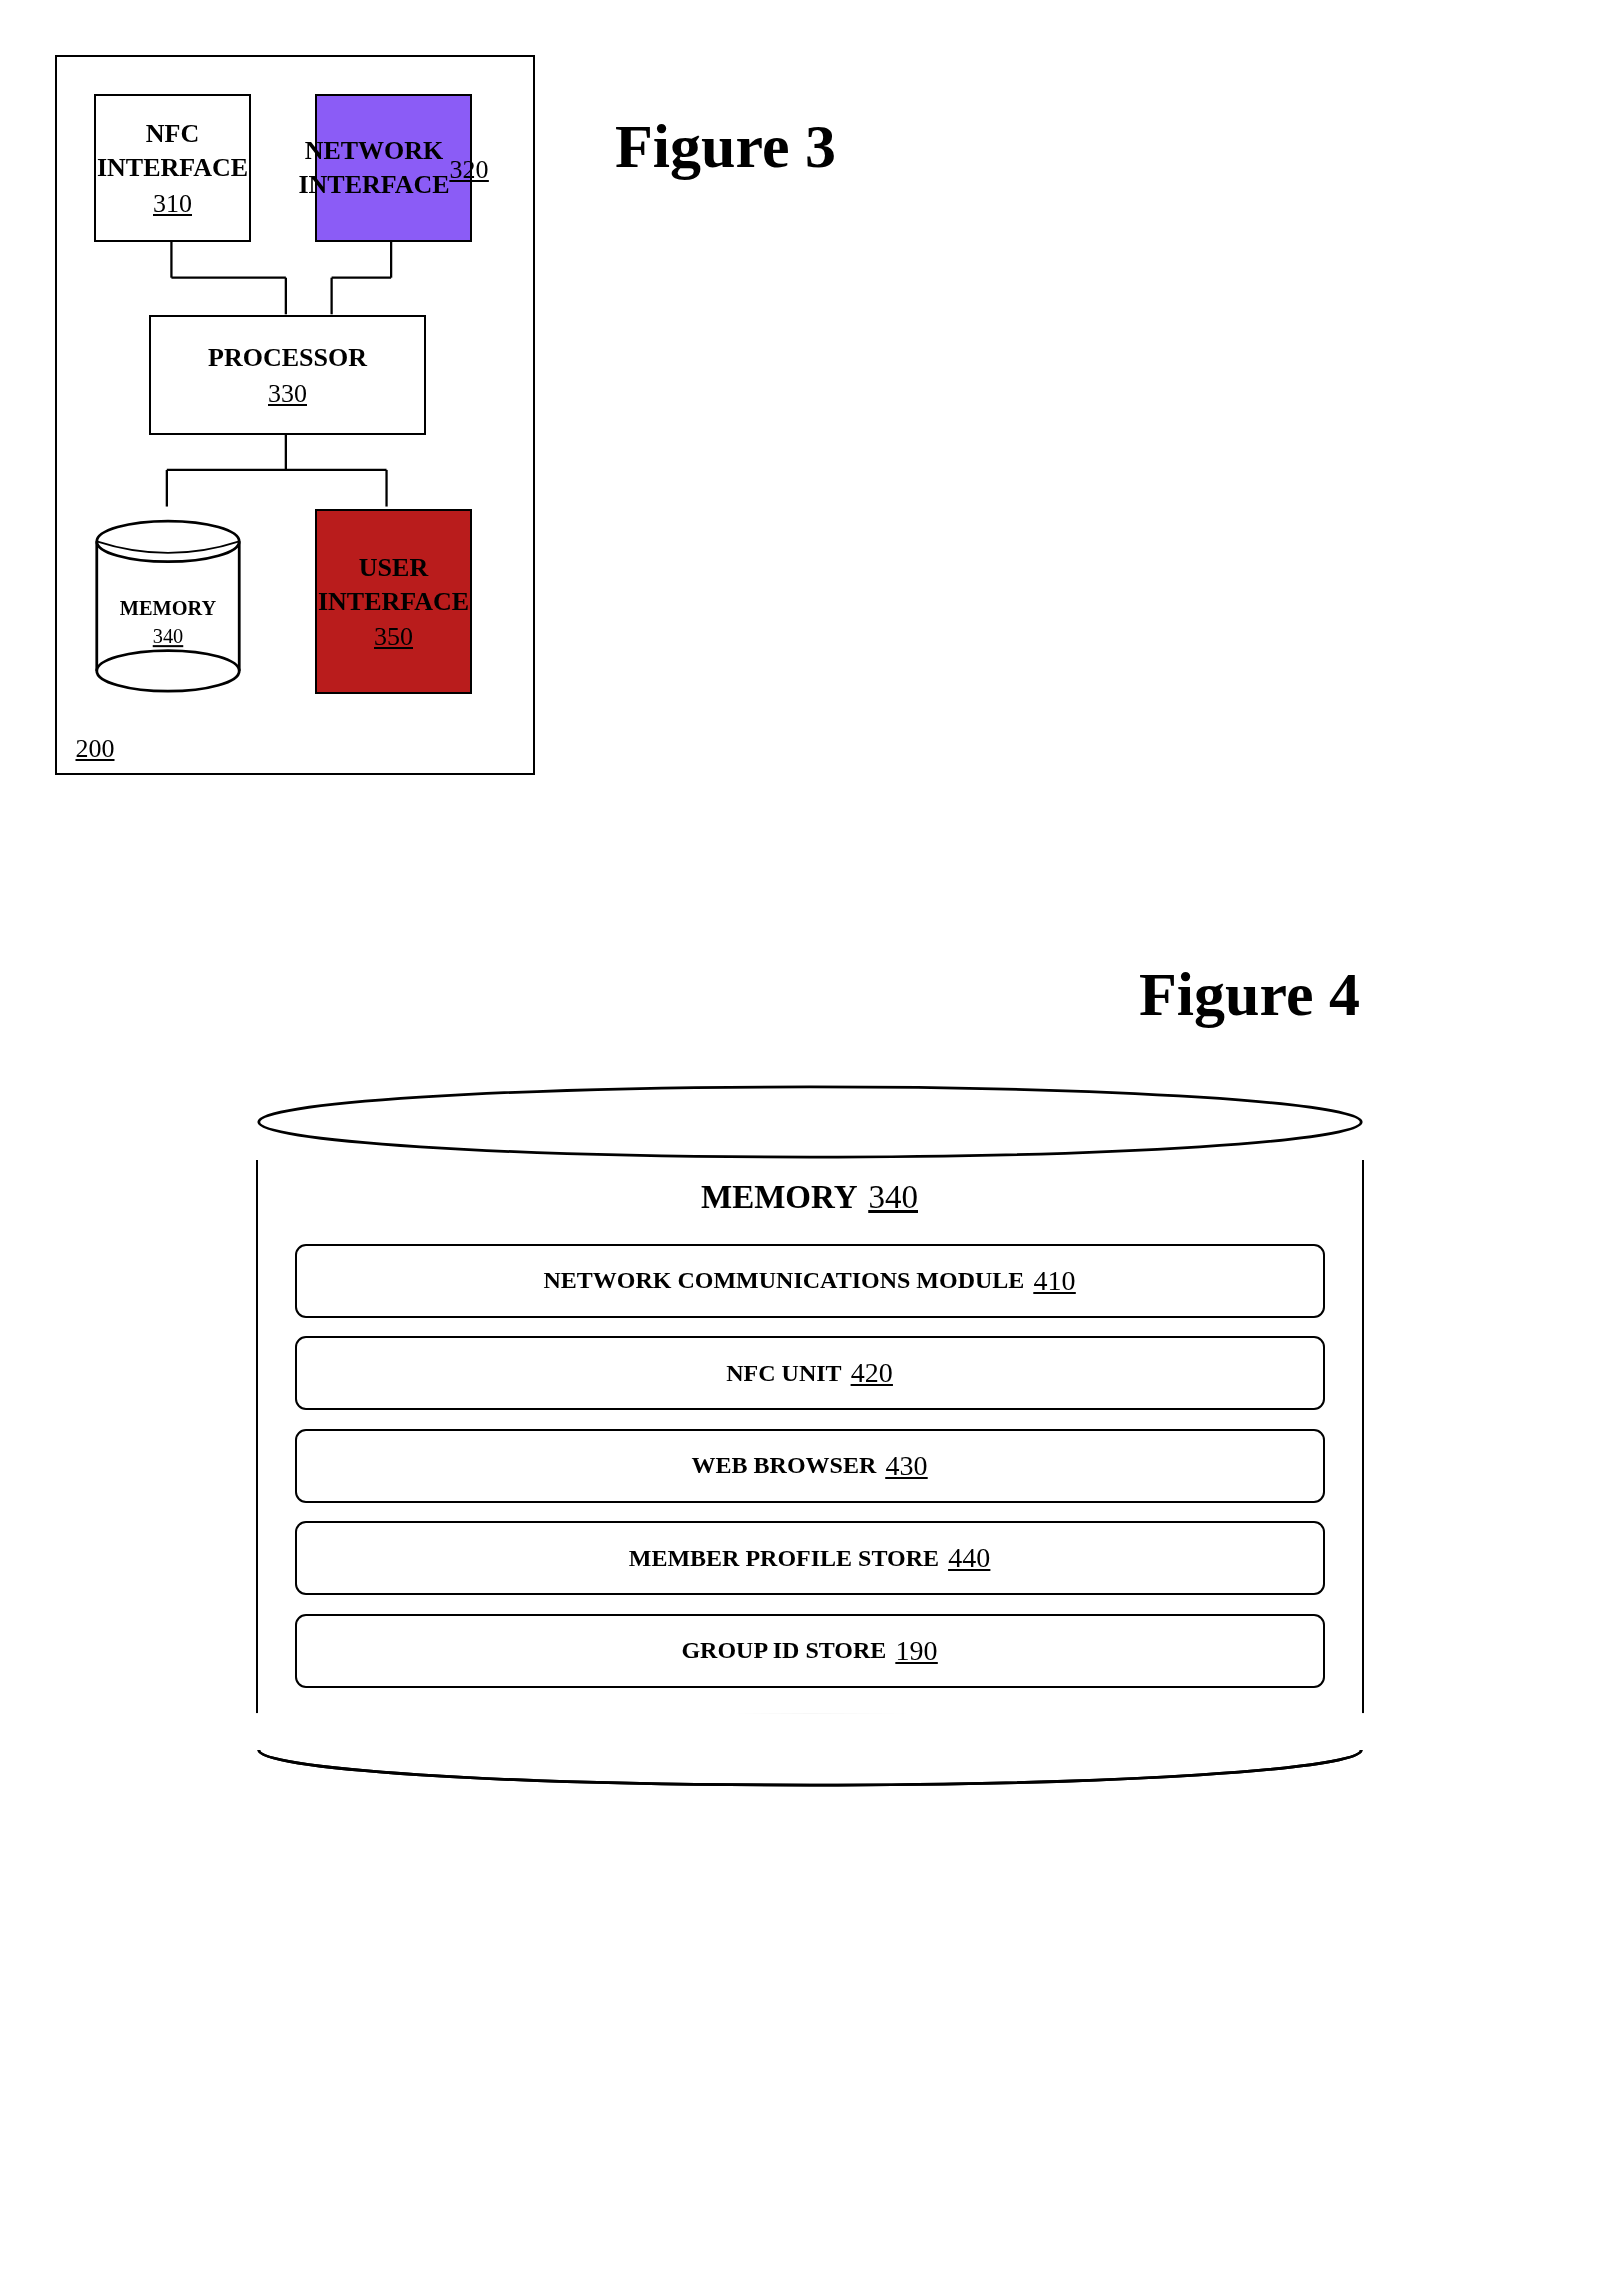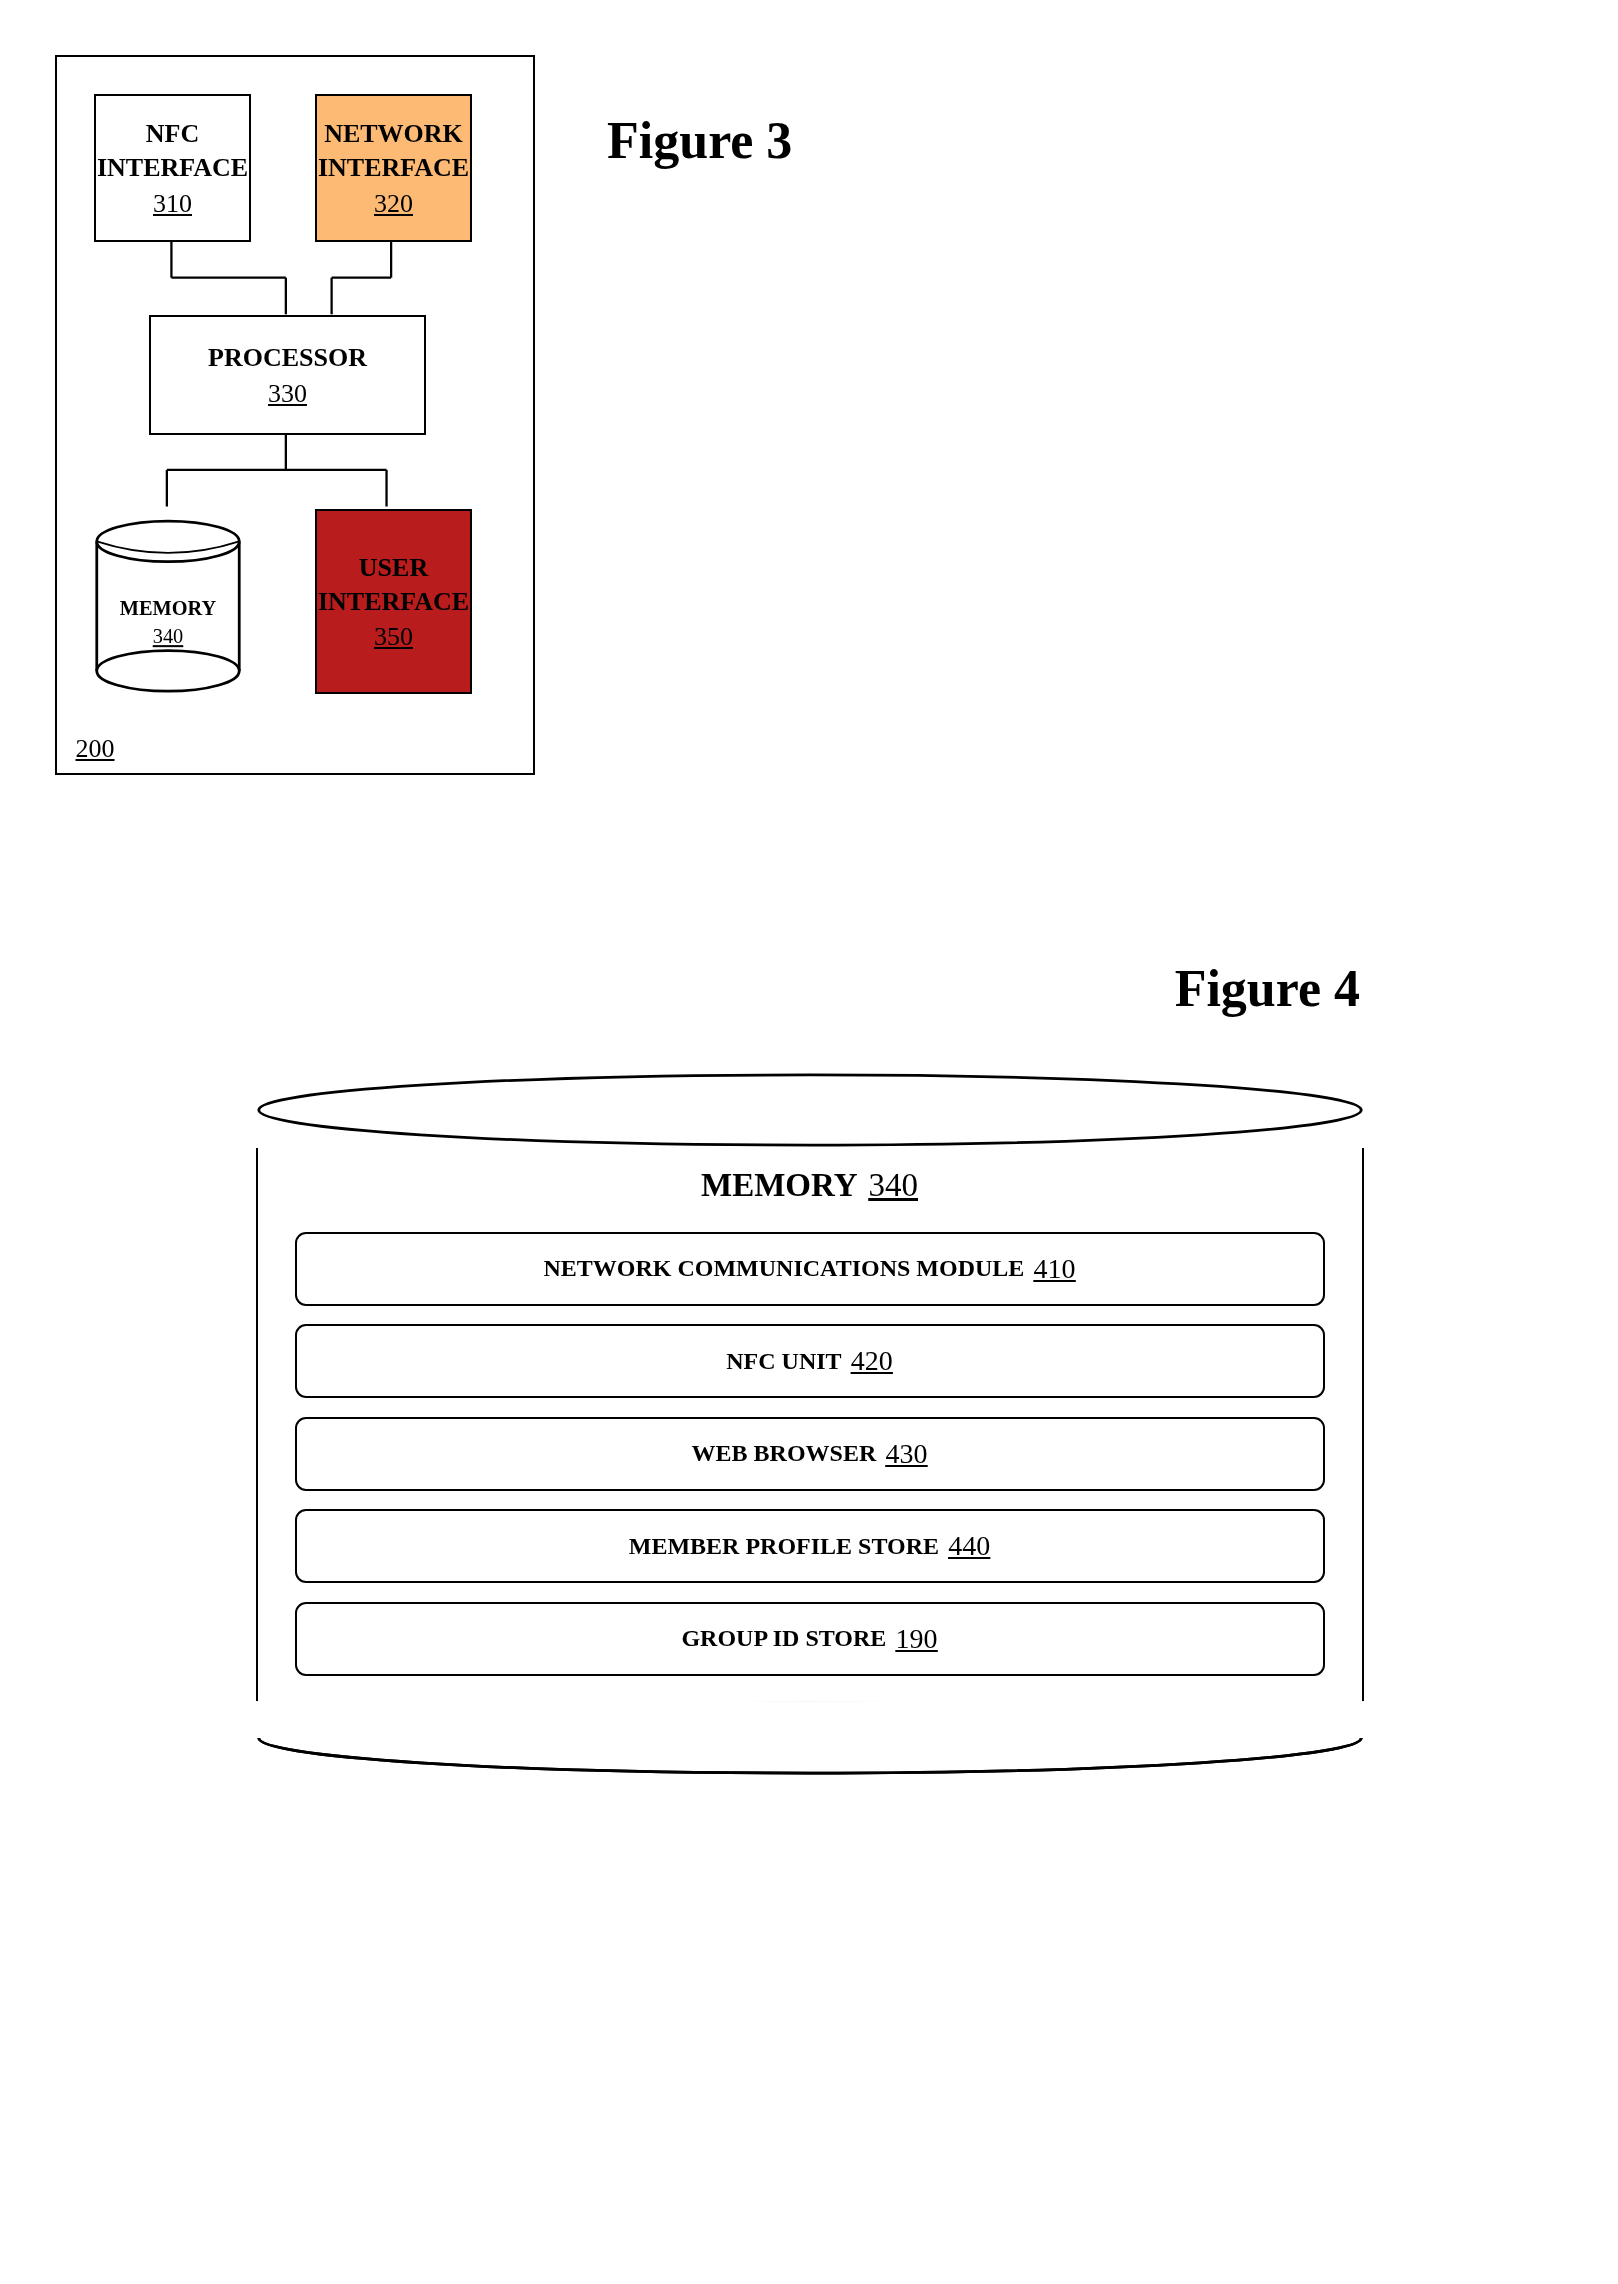--- a/index.html
+++ b/index.html
@@ -51,25 +51,25 @@
 
     
     .network-interface-box {
       position: absolute;
       top: 37px;
       left: 258px;
       width: 157px;
       height: 148px;
       border: 2.8px solid #000;
       display: flex;
-      flex-direction: column;
+      flex-direction: row;
       align-items: center;
       justify-content: center;
       text-align: center;
-      background: #fdba74;
+      background: #8b5cf6;
     }
 
     
     .processor-box {
       position: absolute;
       top: 258px;
       left: 92px;
       width: 277px;
       height: 120px;
       border: 2.8px solid #000;
@@ -141,23 +141,24 @@
       text-transform: uppercase;
     }
 
     .box-number {
       font-size: 26px;
       text-decoration: underline;
       margin-top: 3.7px;
     }
 
     .figure-title {
-      font-size: 52px;
+      font-size: 62px;
       font-weight: bold;
       margin-top: 37px;
+      margin-left: 8px;
     }
 
     .figure-title-area {
       display: flex;
       flex-direction: column;
       align-items: flex-start;
       padding-top: 18.5px;
     }
 
     

